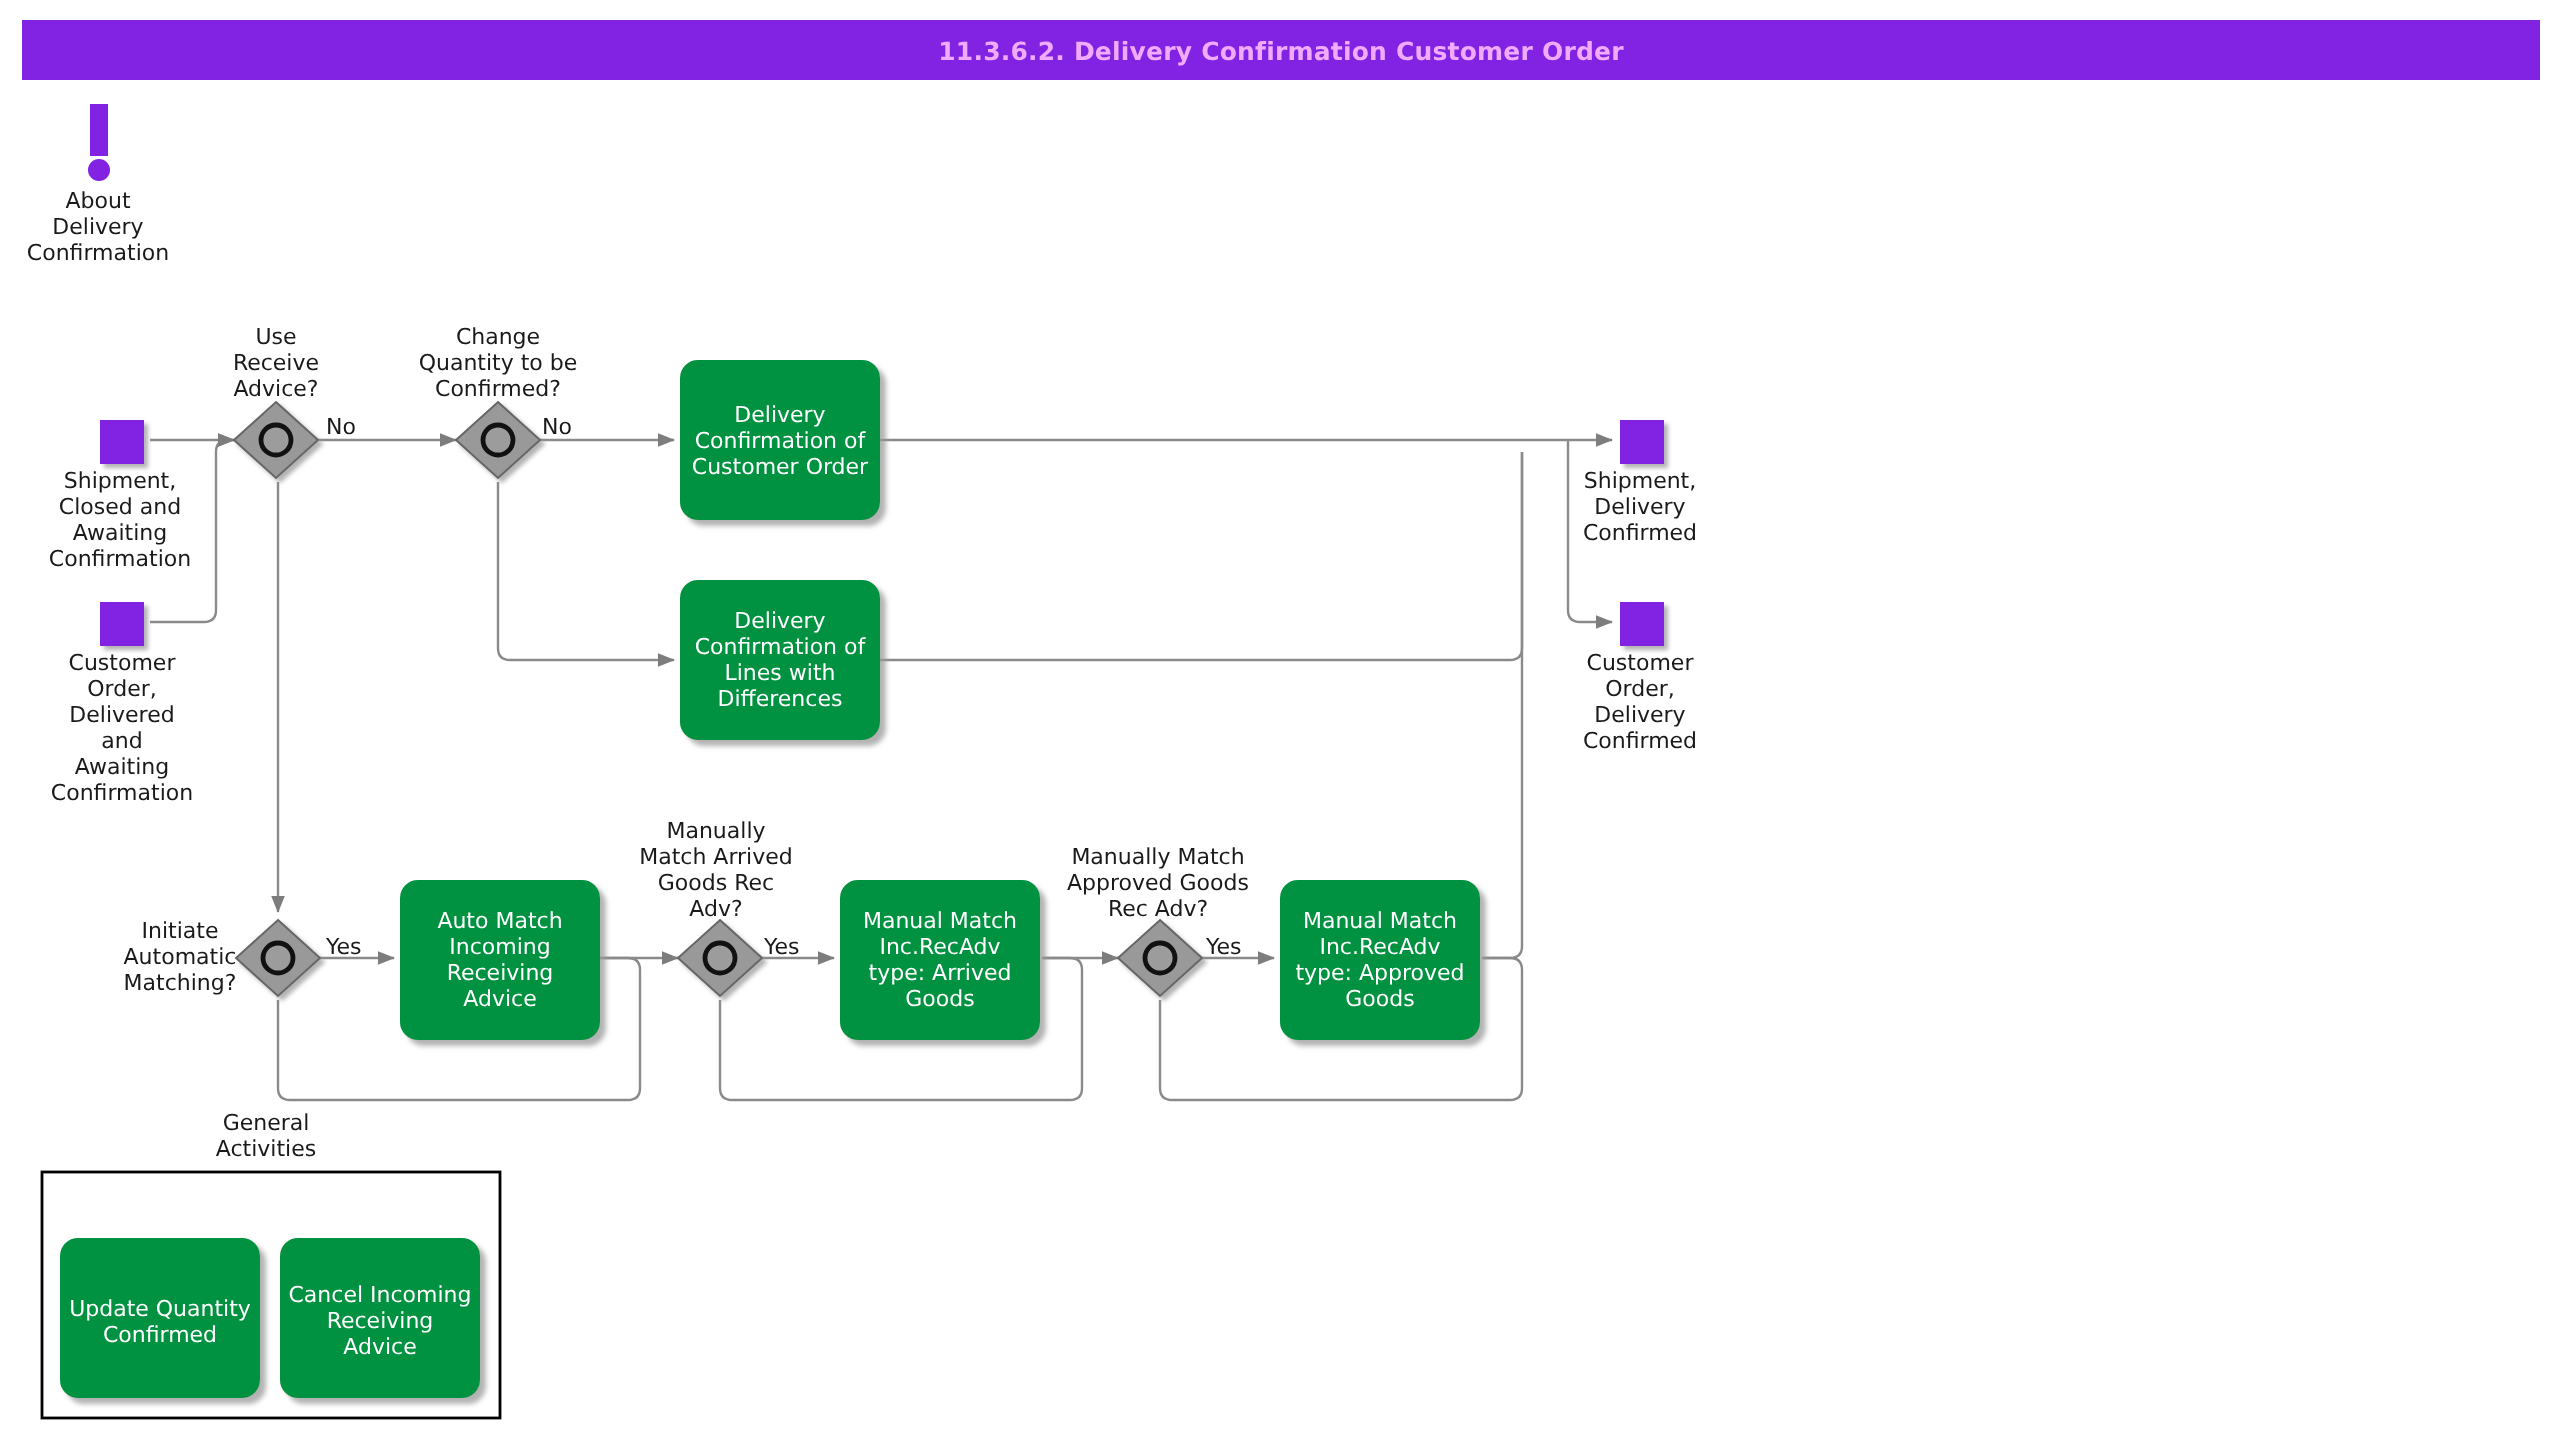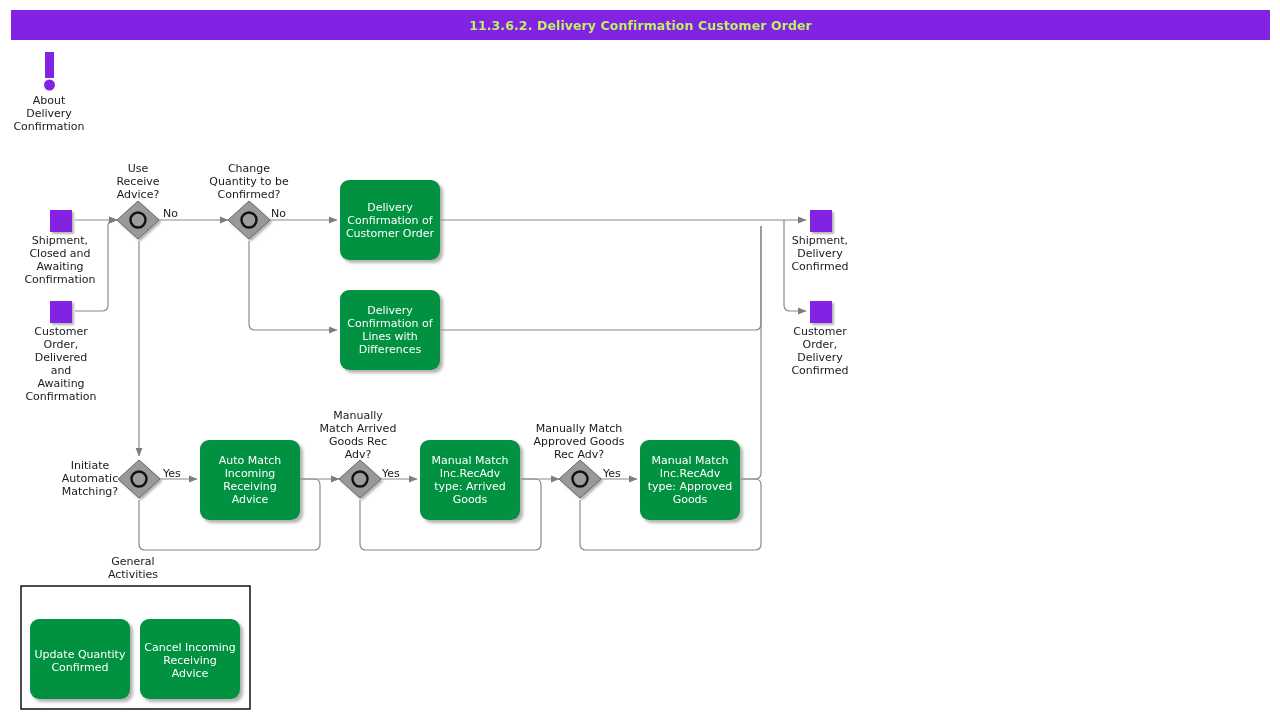--- a/index.html
+++ b/index.html
@@ -63,21 +63,21 @@
   .conn {
     stroke: #8a8a8a;
     stroke-width: 1.2;
     fill: none;
   }
 </style>
 </head>
 <body style="background: rgb(255, 255, 255);">
 
 <div class="title-bar" style="background: rgb(130, 34, 227);">
-  <span class="title-text" style="color: #bef264;">11.3.6.2. Delivery Confirmation Customer Order</span>
+  <span class="title-text" style="color: #f0abfc;">11.3.6.2. Delivery Confirmation Customer Order</span>
 </div>
 
 <svg id="canvas" viewBox="0 0 1280 720" xmlns="http://www.w3.org/2000/svg">
 
   <defs>
     <marker id="arrow" markerWidth="9" markerHeight="8" refX="8" refY="4" orient="auto" markerUnits="userSpaceOnUse">
       <path d="M0,0.6 L8.5,4 L0,7.4 z" fill="#7d7d7d"></path>
     </marker>
     <filter id="shadow" x="-30%" y="-30%" width="180%" height="180%">
       <feDropShadow dx="3" dy="3" stdDeviation="1.4" flood-color="#9a9a9a" flood-opacity="0.75"></feDropShadow>

